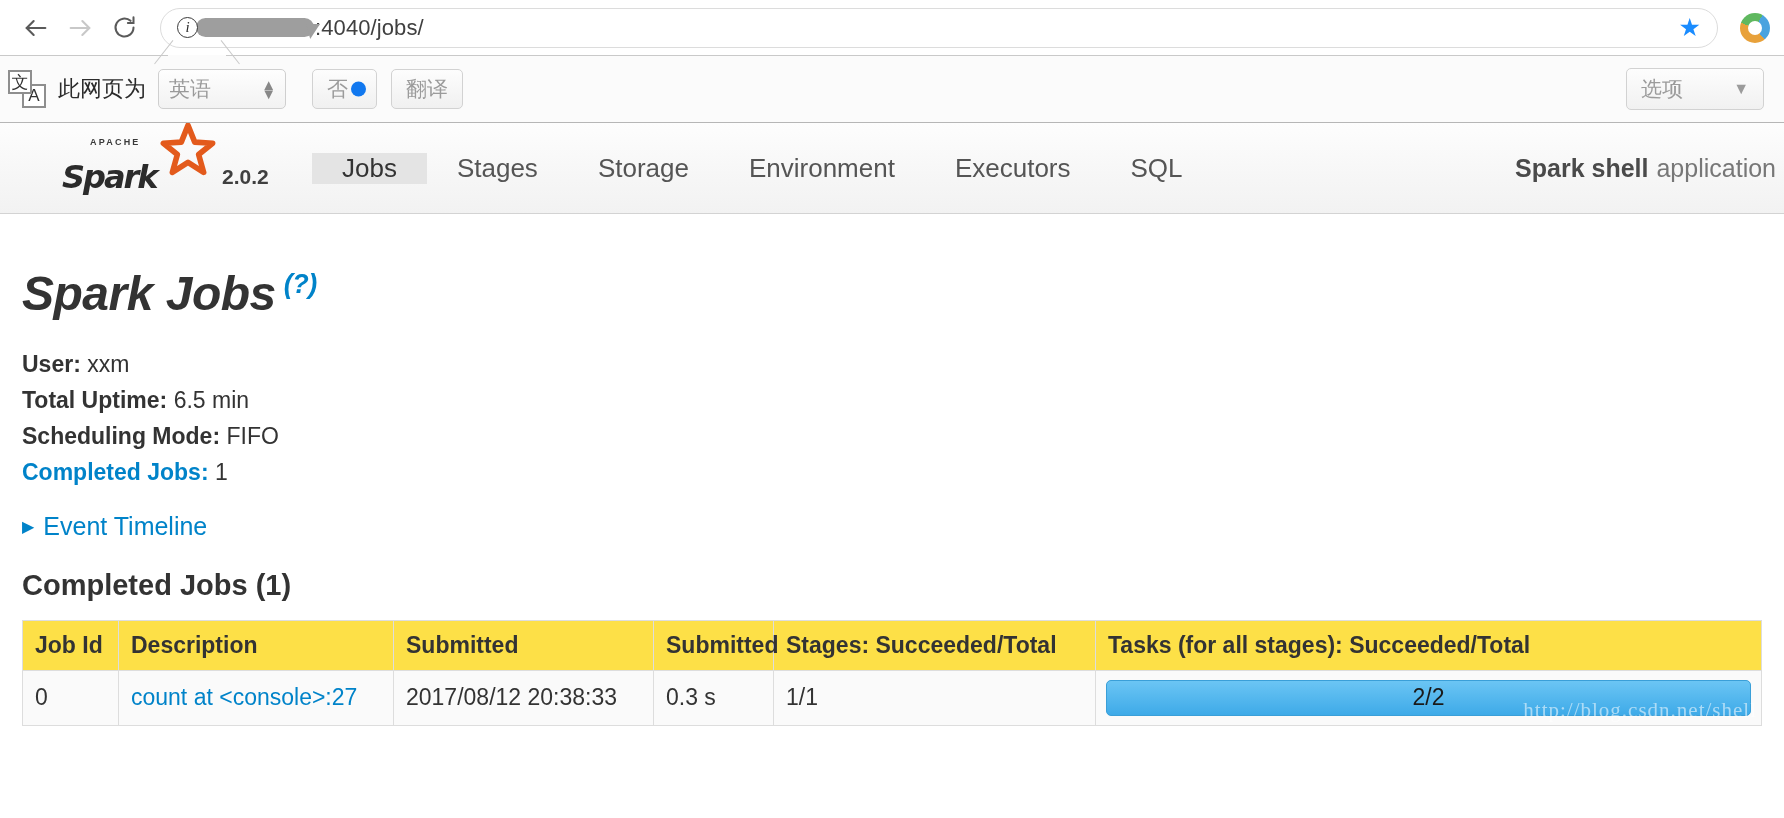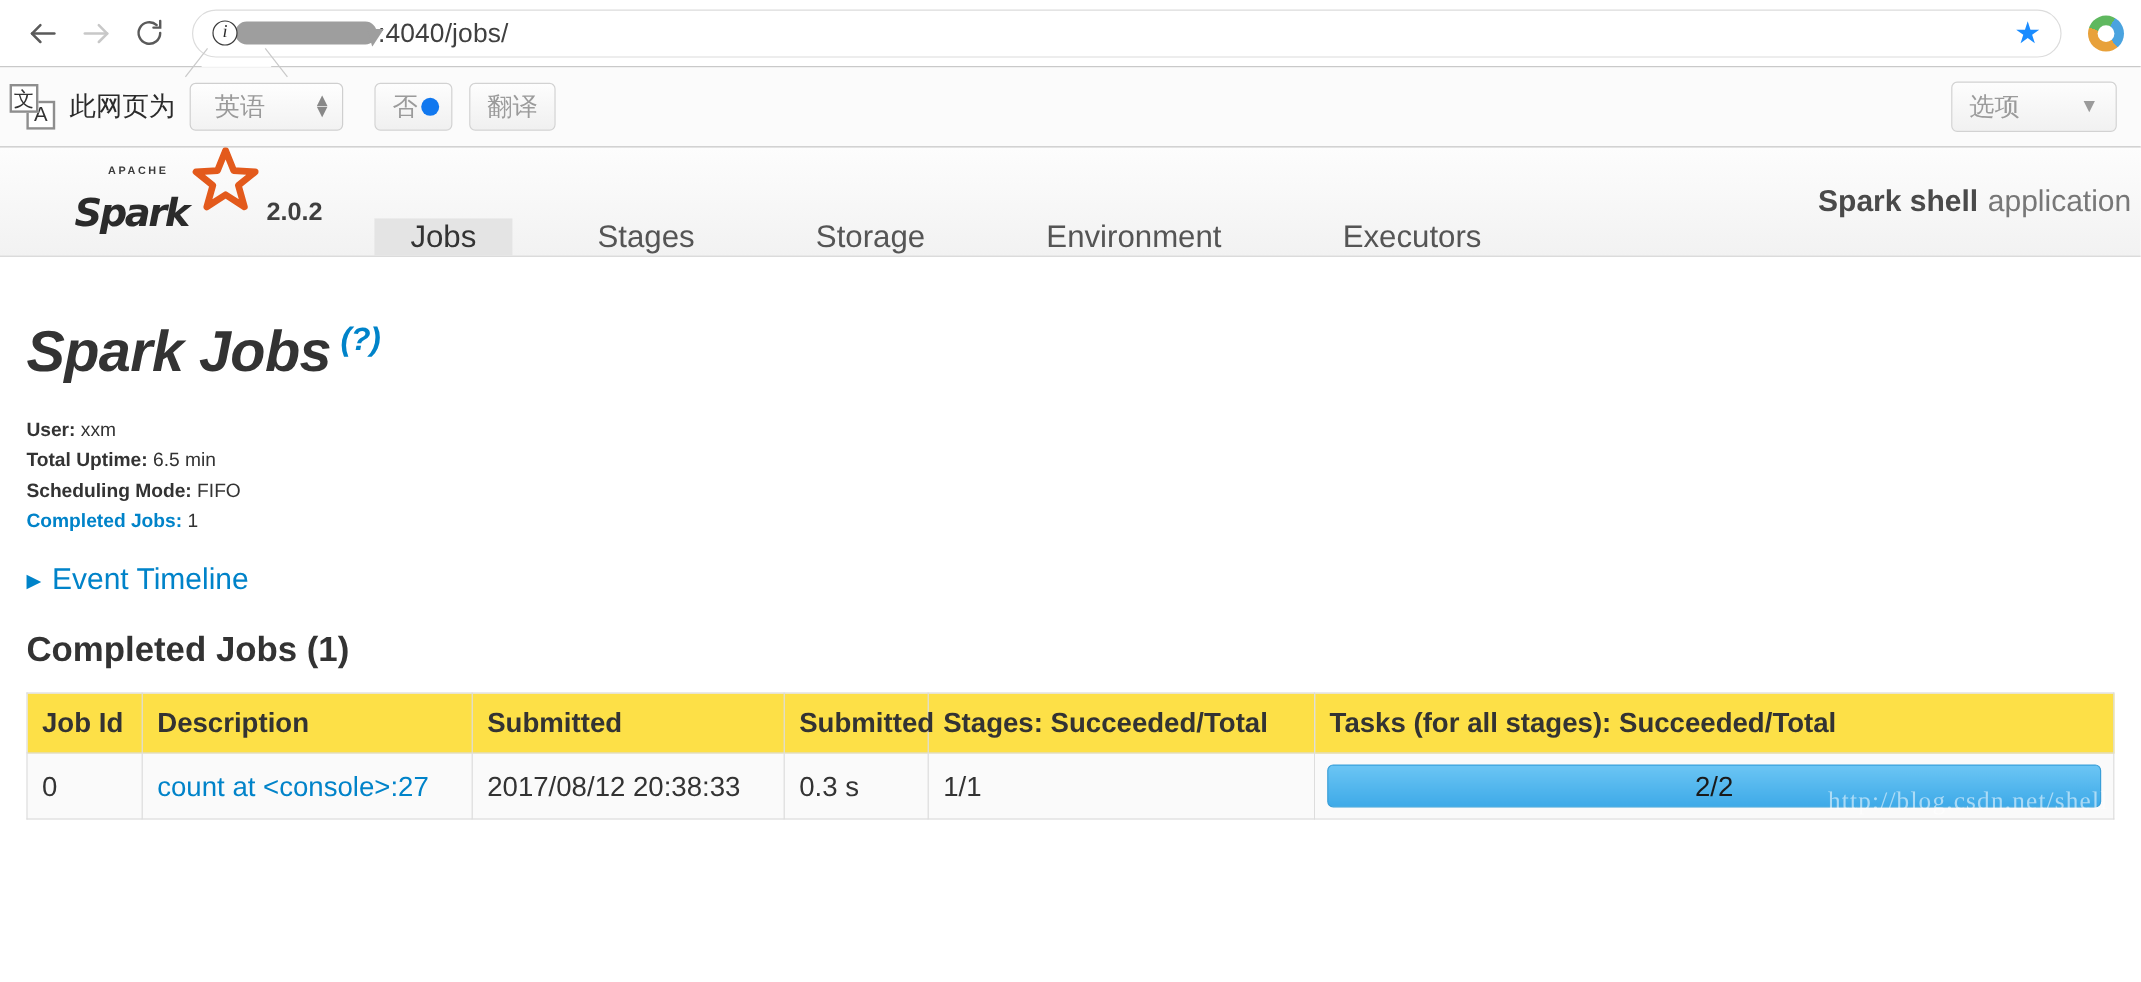--- a/index.html
+++ b/index.html
@@ -148,21 +148,21 @@
     white-space: nowrap;
   }
   .lang-select {
     margin: 0 12px;
     height: 40px;
     width: 128px;
     border: 1px solid #cfcfcf;
     border-radius: 5px;
     background: linear-gradient(#fefefe, #f2f2f2);
     display: flex; align-items: center;
-    padding: 0 20px;
+    padding: 0 10px;
     position: relative;
   }
   .lang-select-label { font-size: 21px; color: #9a9a9a; }
   .spinner-arrows {
     position: absolute; right: 9px; top: 50%;
     transform: translateY(-50%);
     display: flex; flex-direction: column;
     line-height: 0.62; font-size: 15px; color: #888;
   }
   .tb-btn {
@@ -244,21 +244,21 @@
     width: 56px; height: 54px;
     color: #e35a1c;
   }
   .version {
     font-size: 21px;
     color: #3f3f3f;
     font-weight: bold;
     margin-left: 12px;
     margin-bottom: 4px;
   }
-  .nav-tabs { display: flex; align-items: flex-end; gap: 41px; }
+  .nav-tabs { display: flex; align-items: center; }
   .nav-tab {
     display: flex;
     align-items: center;
     padding: 0 30px;
     font-size: 26px;
     color: #555;
     white-space: nowrap;
   }
   .nav-tab.active {
     background: #e4e4e4;
@@ -285,21 +285,21 @@
     letter-spacing: -0.5px;
     font-style: italic;
   }
   .help-link {
     font-size: 27px;
     color: #0083c9;
     vertical-align: super;
     margin-left: 8px;
     font-weight: bold;
   }
-  .summary { font-size: 16px; color: #333; line-height: 1.52; }
+  .summary { font-size: 23px; color: #333; line-height: 1.52; }
   .summary div { margin-bottom: 1px; }
   .summary b { font-weight: bold; }
   .summary a.blue { color: #0083c9; font-weight: bold; text-decoration: none; }
 
   .event-timeline {
     margin-top: 22px;
     font-size: 25px;
     color: #0083c9;
     display: flex;
     align-items: center;
@@ -450,20 +450,23 @@
         <span>Stages</span>
       </div>
     <div class="nav-tab">
         <span>Storage</span>
       </div>
     <div class="nav-tab">
         <span>Environment</span>
       </div>
     <div class="nav-tab">
         <span>Executors</span>
+      </div>
+    <div class="nav-tab">
+        <span>SQL</span>
       </div>
   </div>
 
   <div class="app-name">
     <b>Spark shell</b>
     <span>application</span>
   </div>
 </div>
 
 <div class="content">

